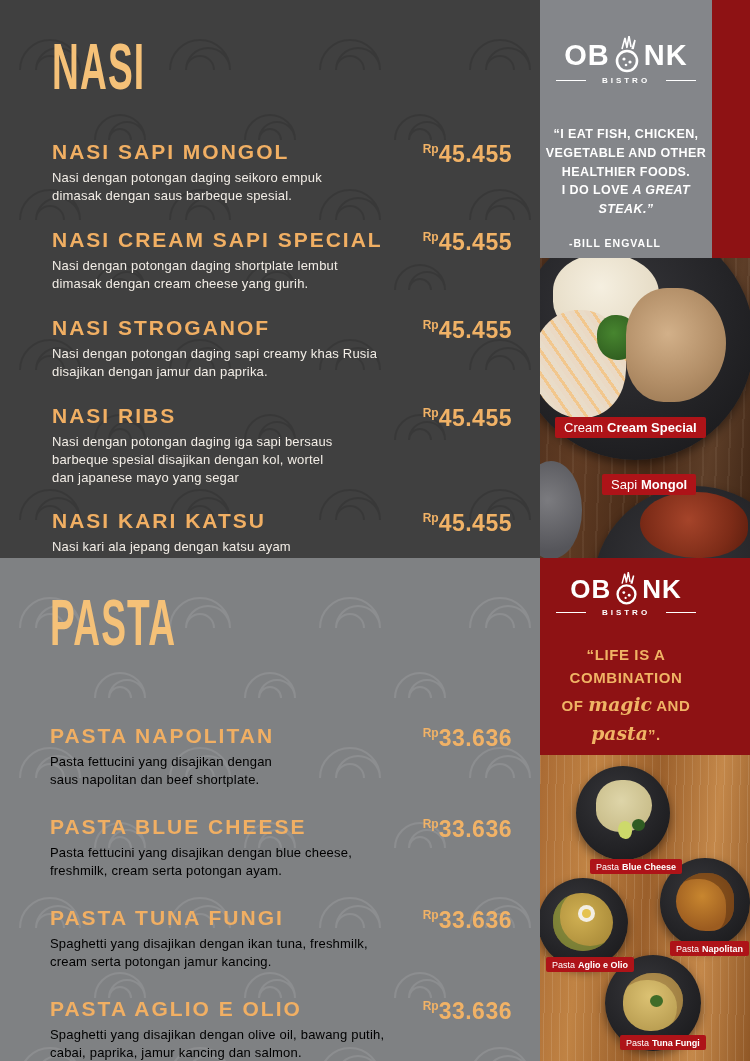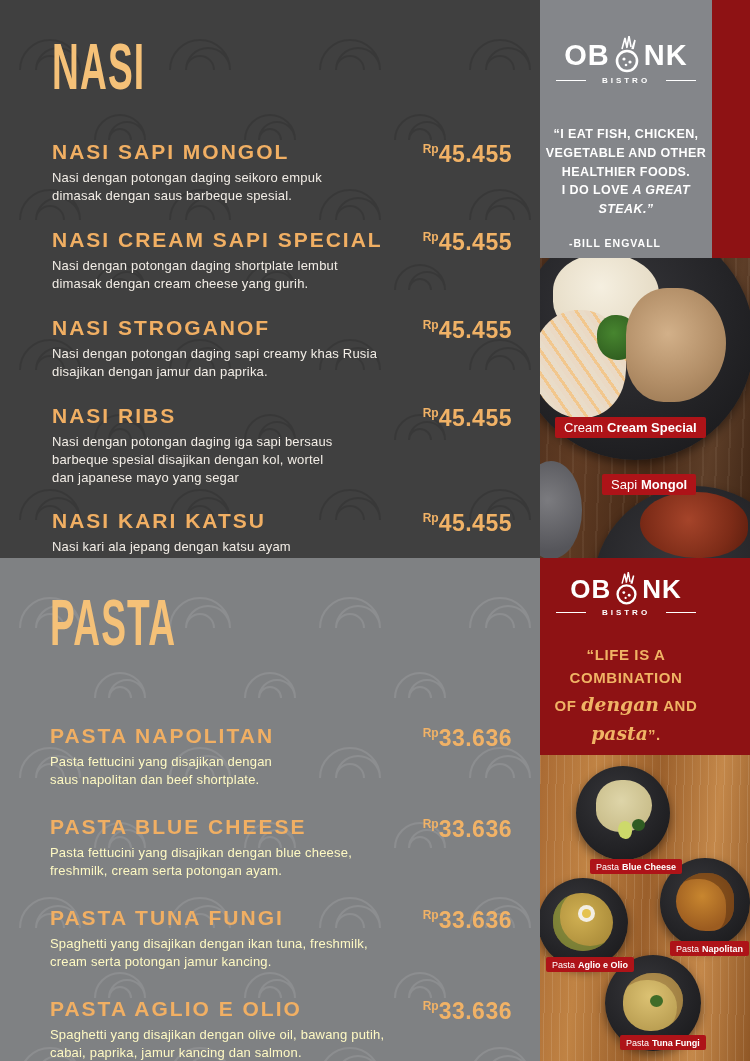--- a/index.html
+++ b/index.html
@@ -24,21 +24,21 @@
   .section-title { height:68px; margin-bottom:36px; color:#F5C178; }
   .section-title .tall { display:inline-block; font-size:64px; font-weight:700; line-height:.95;
         letter-spacing:2px; transform:scale(.58,1.02); transform-origin:left top; }
   .sec-pasta .section-title { margin-bottom:64px; }
 
   .item { display:flex; align-items:flex-start; margin-bottom:23px;justify-content:space-between; }
   .item-main { flex:1; min-width:0; }
   .item-name { font-size:21px; font-weight:700; letter-spacing:2px; color:#F1AF63; }
   .item-desc { margin-top:5px; font-size:13px; line-height:1.38; letter-spacing:.2px;
                color:#F2EDE6; white-space:pre-line; }
-  .sec-pasta .item-desc { color:#fef9c3; }
+  .sec-pasta .item-desc { color:#000000; }
   .sec-pasta .item { margin-bottom:26px; }
   .item-price { flex:none; width:96px; text-align:right; color:#F1B266; font-weight:700;
                 white-space:nowrap; padding-top:1px; }
   .item-price .rp  { font-size:12px; position:relative; top:-9px; letter-spacing:0; }
   .item-price .amt { font-size:23px; letter-spacing:.5px; }
 
   
   .quote-panel { position:relative; width:172px; text-align:center; }
   .panel-gray { height:258px; background:#84868A; color:#fff; }
   .panel-red  { height:197px; background:#8E1214; color:#F0B465; }
@@ -308,21 +308,21 @@
         <span>NK</span>
       </div>
       <div class="logo-sub">
         <span class="bar"></span>
           <span class="txt">BISTRO</span>
           <span class="bar"></span>
       </div>
       <div class="quote">
         <div>“LIFE IS A</div>
         <div>COMBINATION</div>
-        <div><span>OF </span><span class="script">dengan</span><span> AND</span></div>
+        <div><span>OF </span><span class="script">magic</span><span> AND</span></div>
         <div><span class="script">pasta</span><span>”.</span></div>
       </div>
       <div class="attribution">-FEDDERICO FELLINI</div>
     </div>
 
     <div class="photo photo-pasta">
       <div class="bowl bowl-bc"></div>
       <div class="bowl bowl-nap"></div>
       <div class="bowl bowl-agl"></div>
       <div class="bowl bowl-tuna"></div>

